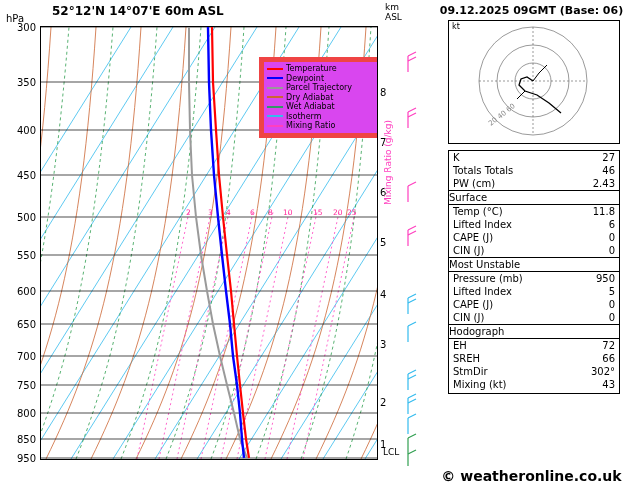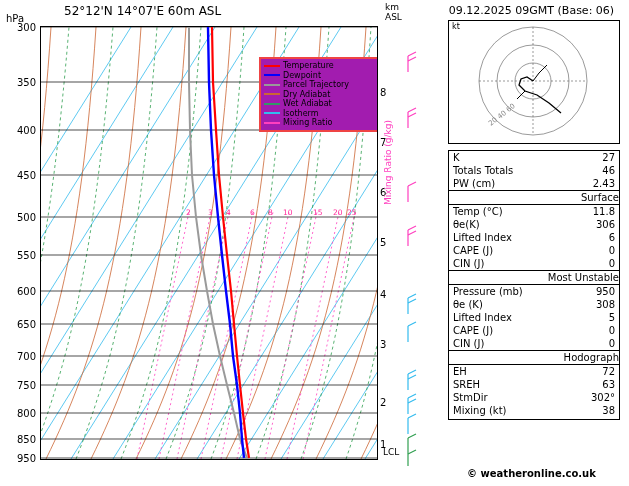--- a/index.html
+++ b/index.html
@@ -2,50 +2,50 @@
 <html><head>
 <meta charset="utf-8">
 <style>
   html,body{margin:0;padding:0;}
   body{width:629px;height:486px;background:#ffffff;font-family:"DejaVu Sans",sans-serif;position:relative;overflow:hidden;}
   .root{position:absolute;left:0;top:0;width:629px;height:486px;}
 
   
   .skewt{position:absolute;left:0;top:0;width:430px;height:486px;}
   .hpa-label{position:absolute;left:6px;top:13px;font-size:10px;color:#000;}
-  .title{position:absolute;left:52px;top:4px;font-size:12px;color:#000;font-weight:normal;letter-spacing:0px;margin-left:12px;}
+  .title{position:absolute;left:52px;top:4px;font-size:12px;color:#000;font-weight:bold;letter-spacing:0px;}
   .km-label{position:absolute;left:385px;top:2px;font-size:9px;color:#000;line-height:10px;text-align:left;}
 
   .plot{position:absolute;left:40px;top:26px;width:338px;height:434px;border:1px solid #000;box-sizing:border-box;background:#fff;overflow:hidden;}
   .plot svg{position:absolute;left:0;top:0;}
 
   .ylabels{position:absolute;left:0px;top:26px;width:38px;height:434px;}
   .ylabels div{position:absolute;right:2px;font-size:10px;color:#000;transform:translateY(-50%);}
   .xlabels{position:absolute;left:40px;top:460px;width:340px;height:14px;}
   .xlabels div{position:absolute;font-size:14px;color:#000;transform:translateX(-50%);margin-top:48px;}
   .xtitle{position:absolute;left:40px;top:470px;width:338px;text-align:center;font-size:11px;color:#000;}
   .kmlabels{position:absolute;left:380px;top:26px;width:22px;height:434px;}
   .kmlabels div{position:absolute;left:0px;font-size:10px;color:#000;transform:translateY(-50%);}
   .mixlabel{position:absolute;left:383px;top:205px;font-size:9px;color:#ff3fbf;transform:rotate(-90deg);transform-origin:left top;white-space:nowrap;}
   .lcl{position:absolute;left:383px;top:447px;font-size:9px;color:#000;}
 
-  .legend{position:absolute;left:218px;top:30px;width:120px;padding:2px 3px;background:#a21caf;border:2px solid #ef4444;font-size:8px;line-height:9.5px;}
+  .legend{position:absolute;left:218px;top:30px;width:120px;padding:2px 3px;background:#d946ef;border:5px solid #ef4444;font-size:8px;line-height:9.5px;}
   .legend .row{display:flex;align-items:center;height:9.5px;}
   .legend .sw{width:16px;height:0;border-top-width:2px;border-top-style:solid;margin-right:3px;}
 
   
   .rightcol{position:absolute;left:434px;top:0;width:195px;height:486px;}
-  .datehdr{position:absolute;left:0;top:4px;width:195px;text-align:center;font-size:11px;font-weight:normal;color:#000;}
+  .datehdr{position:absolute;left:0;top:4px;width:195px;text-align:center;font-size:11px;font-weight:bold;color:#000;}
   .hodo{position:absolute;left:14px;top:20px;width:170px;height:122px;border:1px solid #000;background:#fff;}
   .hodo .kt{position:absolute;left:3px;top:1px;font-size:8px;color:#000;}
 
   .tablebox{position:absolute;left:14px;top:150px;width:170px;border:1px solid #000;background:#fff;font-size:10px;color:#000;}
   .tablebox .line{display:flex;justify-content:space-between;padding:0 4px;height:13px;line-height:13px;}
-  .tablebox .sect{text-align:right;height:13px;line-height:13px;border-top:1px solid #000;border-bottom:1px solid #000;}
-  .credit{position:absolute;left:0px;top:468px;width:195px;text-align:center;font-size:10px;color:#000;font-weight:bold;}
+  .tablebox .sect{text-align:left;height:13px;line-height:13px;border-top:1px solid #000;border-bottom:1px solid #000;}
+  .credit{position:absolute;left:0px;top:468px;width:195px;text-align:center;font-size:14px;color:#000;font-weight:bold;}
 </style>
 </head>
 <body>
 
 <div class="root">
 
   <div class="skewt">
 
     <div class="hpa-label">hPa</div>
     <div class="title">52°12'N  14°07'E  60m ASL</div>
@@ -296,72 +296,64 @@
           <span>PW (cm)</span>
           <span>2.43</span>
         </div>
 
       <div class="sect">Surface</div>
       <div class="line">
           <span>Temp (°C)</span>
           <span>11.8</span>
         </div>
       <div class="line">
-          <span>θe(K)</span>
-          <span>306</span>
-        </div>
-      <div class="line">
           <span>Lifted Index</span>
           <span>6</span>
         </div>
       <div class="line">
           <span>CAPE (J)</span>
           <span>0</span>
         </div>
       <div class="line">
           <span>CIN (J)</span>
           <span>0</span>
         </div>
 
       <div class="sect">Most Unstable</div>
       <div class="line">
           <span>Pressure (mb)</span>
           <span>950</span>
         </div>
       <div class="line">
-          <span>θe (K)</span>
-          <span>308</span>
-        </div>
-      <div class="line">
           <span>Lifted Index</span>
           <span>5</span>
         </div>
       <div class="line">
           <span>CAPE (J)</span>
           <span>0</span>
         </div>
       <div class="line">
           <span>CIN (J)</span>
           <span>0</span>
         </div>
 
       <div class="sect">Hodograph</div>
       <div class="line">
           <span>EH</span>
           <span>72</span>
         </div>
       <div class="line">
           <span>SREH</span>
-          <span>63</span>
+          <span>66</span>
         </div>
       <div class="line">
           <span>StmDir</span>
           <span>302°</span>
         </div>
       <div class="line" style="padding-bottom:2px">
           <span>Mixing (kt)</span>
-          <span>38</span>
+          <span>43</span>
         </div>
     </div>
 
     <div class="credit">© weatheronline.co.uk</div>
   </div>
 </div>
 
 </body></html>

